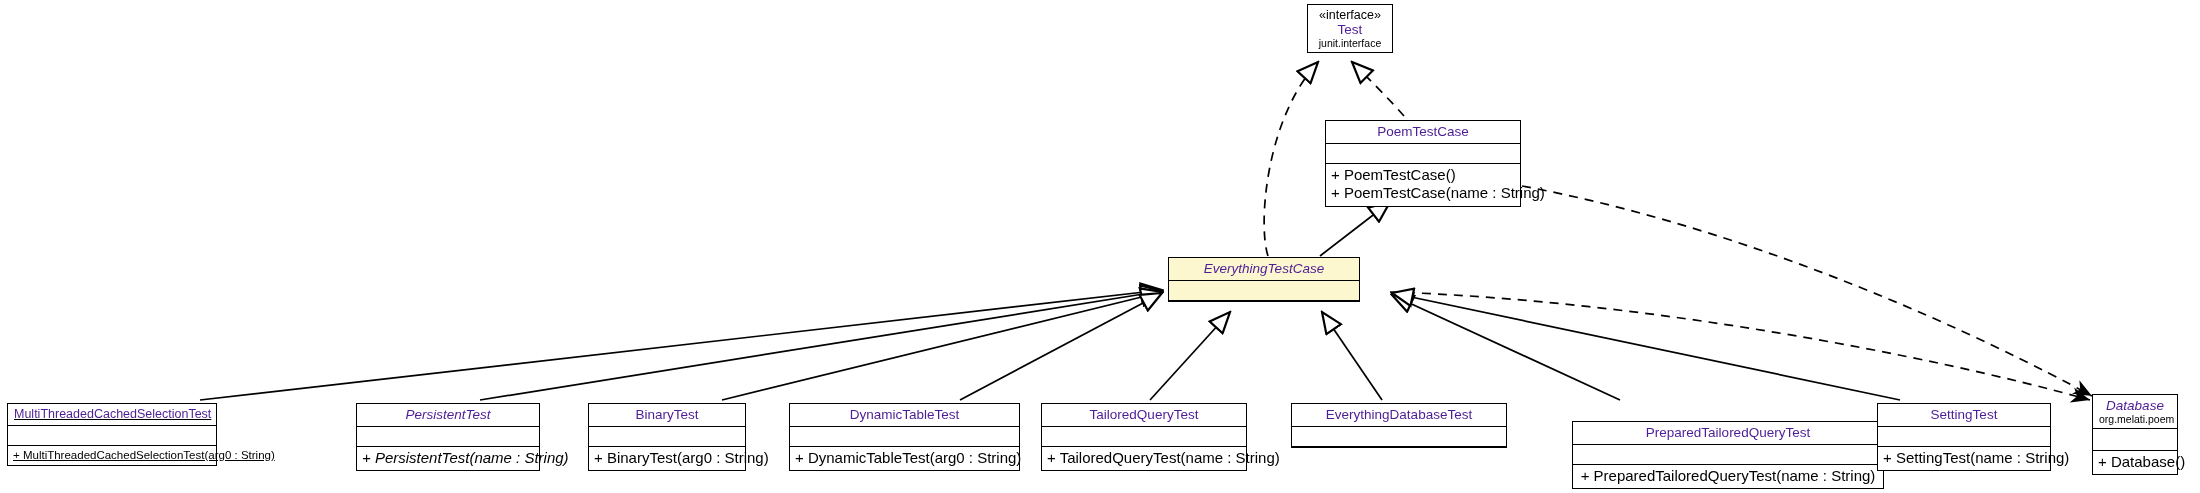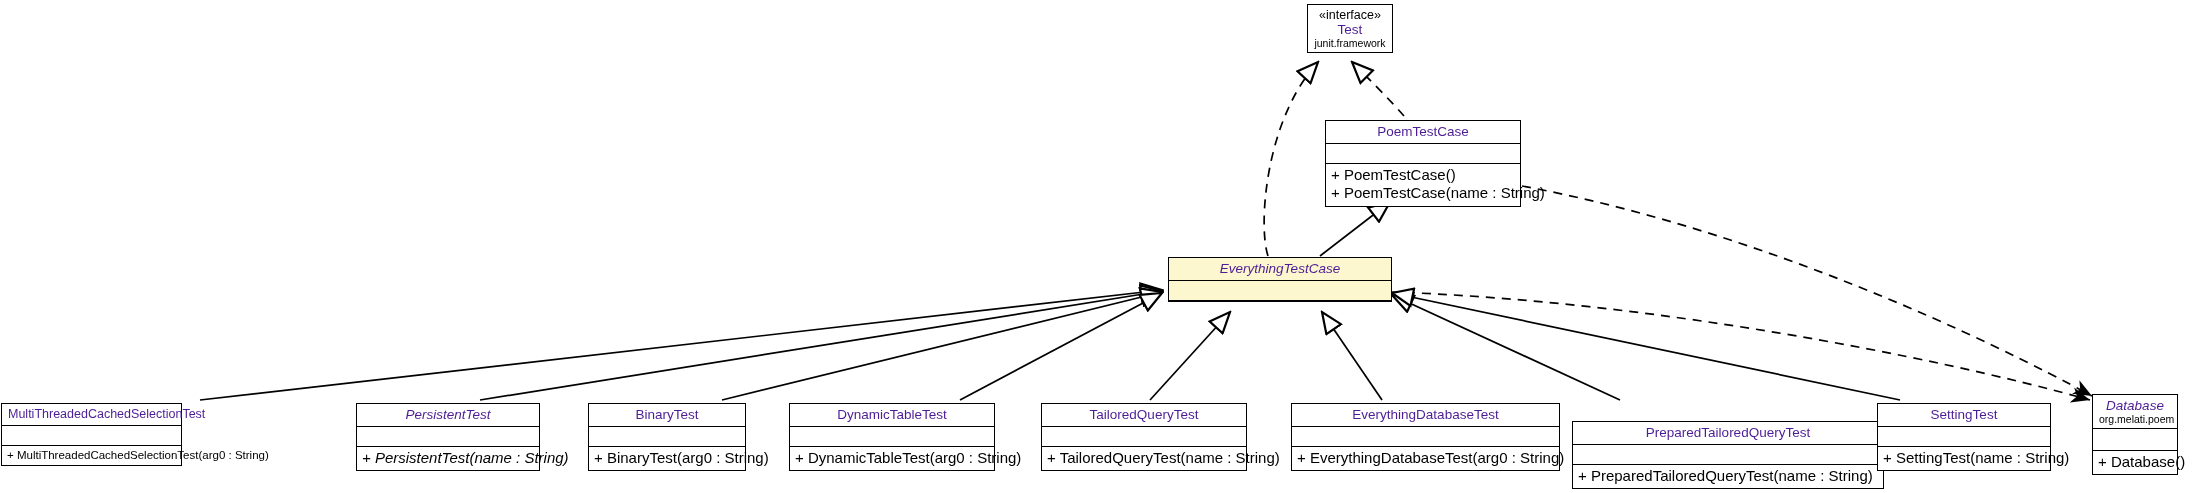--- a/index.html
+++ b/index.html
@@ -76,20 +76,21 @@
     white-space: nowrap;
     margin-top: 1px;
   }
   .op {
     display: block;
     font-size: 15px;
     color: #000000;
     white-space: nowrap;
   }
   .op.center {
+    text-align: center;
   }
 </style>
 </head>
 <body>
 
 <div id="canvas">
 
   <svg id="edges" viewBox="0 0 2200 493" width="2200" height="493" xmlns="http://www.w3.org/2000/svg">
     <defs>
       <marker id="hollow-tri" viewBox="0 0 14 12" refX="13" refY="6" markerWidth="14" markerHeight="12" orient="auto-start-reverse">
@@ -143,43 +144,43 @@
     </g>
     <g>
       <path d="M1900,400 L1392,293" fill="none" stroke="#000000" stroke-width="1.7" marker-end="url(#hollow-tri)"></path>
     </g>
   </svg>
 
   <div class="uml-class" style="left:1307px; top:4px; width:86px;">
     <div class="compartment-name" style="border-bottom:none; padding-bottom:2px;">
       <span class="cls-stereotype">«interface»</span>
       <span class="cls-name">Test</span>
-      <span class="cls-package">junit.framework</span>
+      <span class="cls-package">junit.interface</span>
     </div>
   </div>
 
   <div class="uml-class" style="left:1325px; top:120px; width:196px;">
     <div class="compartment-name">
       <span class="cls-name">PoemTestCase</span>
     </div>
     <div class="compartment-attrs"></div>
     <div class="compartment-ops">
       <span class="op">+ PoemTestCase()</span>
       <span class="op">+ PoemTestCase(name : String)</span>
     </div>
   </div>
 
-  <div class="uml-class highlight" style="left:1168px; top:257px; width:224px;">
+  <div class="uml-class highlight" style="left:1168px; top:257px; width:192px;">
     <div class="compartment-name">
       <span class="cls-name abstract">EverythingTestCase</span>
     </div>
     <div class="compartment-attrs"></div>
   </div>
 
-  <div class="uml-class" style="left:1px; top:403px; width:181px;">
+  <div class="uml-class" style="left:7px; top:403px; width:210px;text-decoration:underline;">
     <div class="compartment-name">
       <span class="cls-name" style="font-size:12.5px;">MultiThreadedCachedSelectionTest</span>
     </div>
     <div class="compartment-attrs"></div>
     <div class="compartment-ops">
       <span class="op" style="font-size:11.5px;">+ MultiThreadedCachedSelectionTest(arg0 : String)</span>
     </div>
   </div>
 
   <div class="uml-class" style="left:356px; top:403px; width:184px;font-style:italic;">
@@ -195,48 +196,45 @@
   <div class="uml-class" style="left:588px; top:403px; width:158px;">
     <div class="compartment-name">
       <span class="cls-name">BinaryTest</span>
     </div>
     <div class="compartment-attrs"></div>
     <div class="compartment-ops">
       <span class="op center">+ BinaryTest(arg0 : String)</span>
     </div>
   </div>
 
-  <div class="uml-class" style="left:789px; top:403px; width:206px;">
+  <div class="uml-class" style="left:789px; top:403px; width:231px;">
     <div class="compartment-name">
       <span class="cls-name">DynamicTableTest</span>
     </div>
     <div class="compartment-attrs"></div>
     <div class="compartment-ops">
       <span class="op center">+ DynamicTableTest(arg0 : String)</span>
     </div>
   </div>
 
   <div class="uml-class" style="left:1041px; top:403px; width:206px;">
     <div class="compartment-name">
       <span class="cls-name">TailoredQueryTest</span>
     </div>
     <div class="compartment-attrs"></div>
     <div class="compartment-ops">
       <span class="op center">+ TailoredQueryTest(name : String)</span>
     </div>
   </div>
 
-  <div class="uml-class" style="left:1291px; top:403px; width:269px;">
+  <div class="uml-class" style="left:1291px; top:403px; width:216px;">
     <div class="compartment-name">
       <span class="cls-name">EverythingDatabaseTest</span>
     </div>
     <div class="compartment-attrs"></div>
-    <div class="compartment-ops">
-      <span class="op center">+ EverythingDatabaseTest(arg0 : String)</span>
-    </div>
   </div>
 
   <div class="uml-class" style="left:1572px; top:421px; width:312px;">
     <div class="compartment-name">
       <span class="cls-name">PreparedTailoredQueryTest</span>
     </div>
     <div class="compartment-attrs"></div>
     <div class="compartment-ops">
       <span class="op center">+ PreparedTailoredQueryTest(name : String)</span>
     </div>

